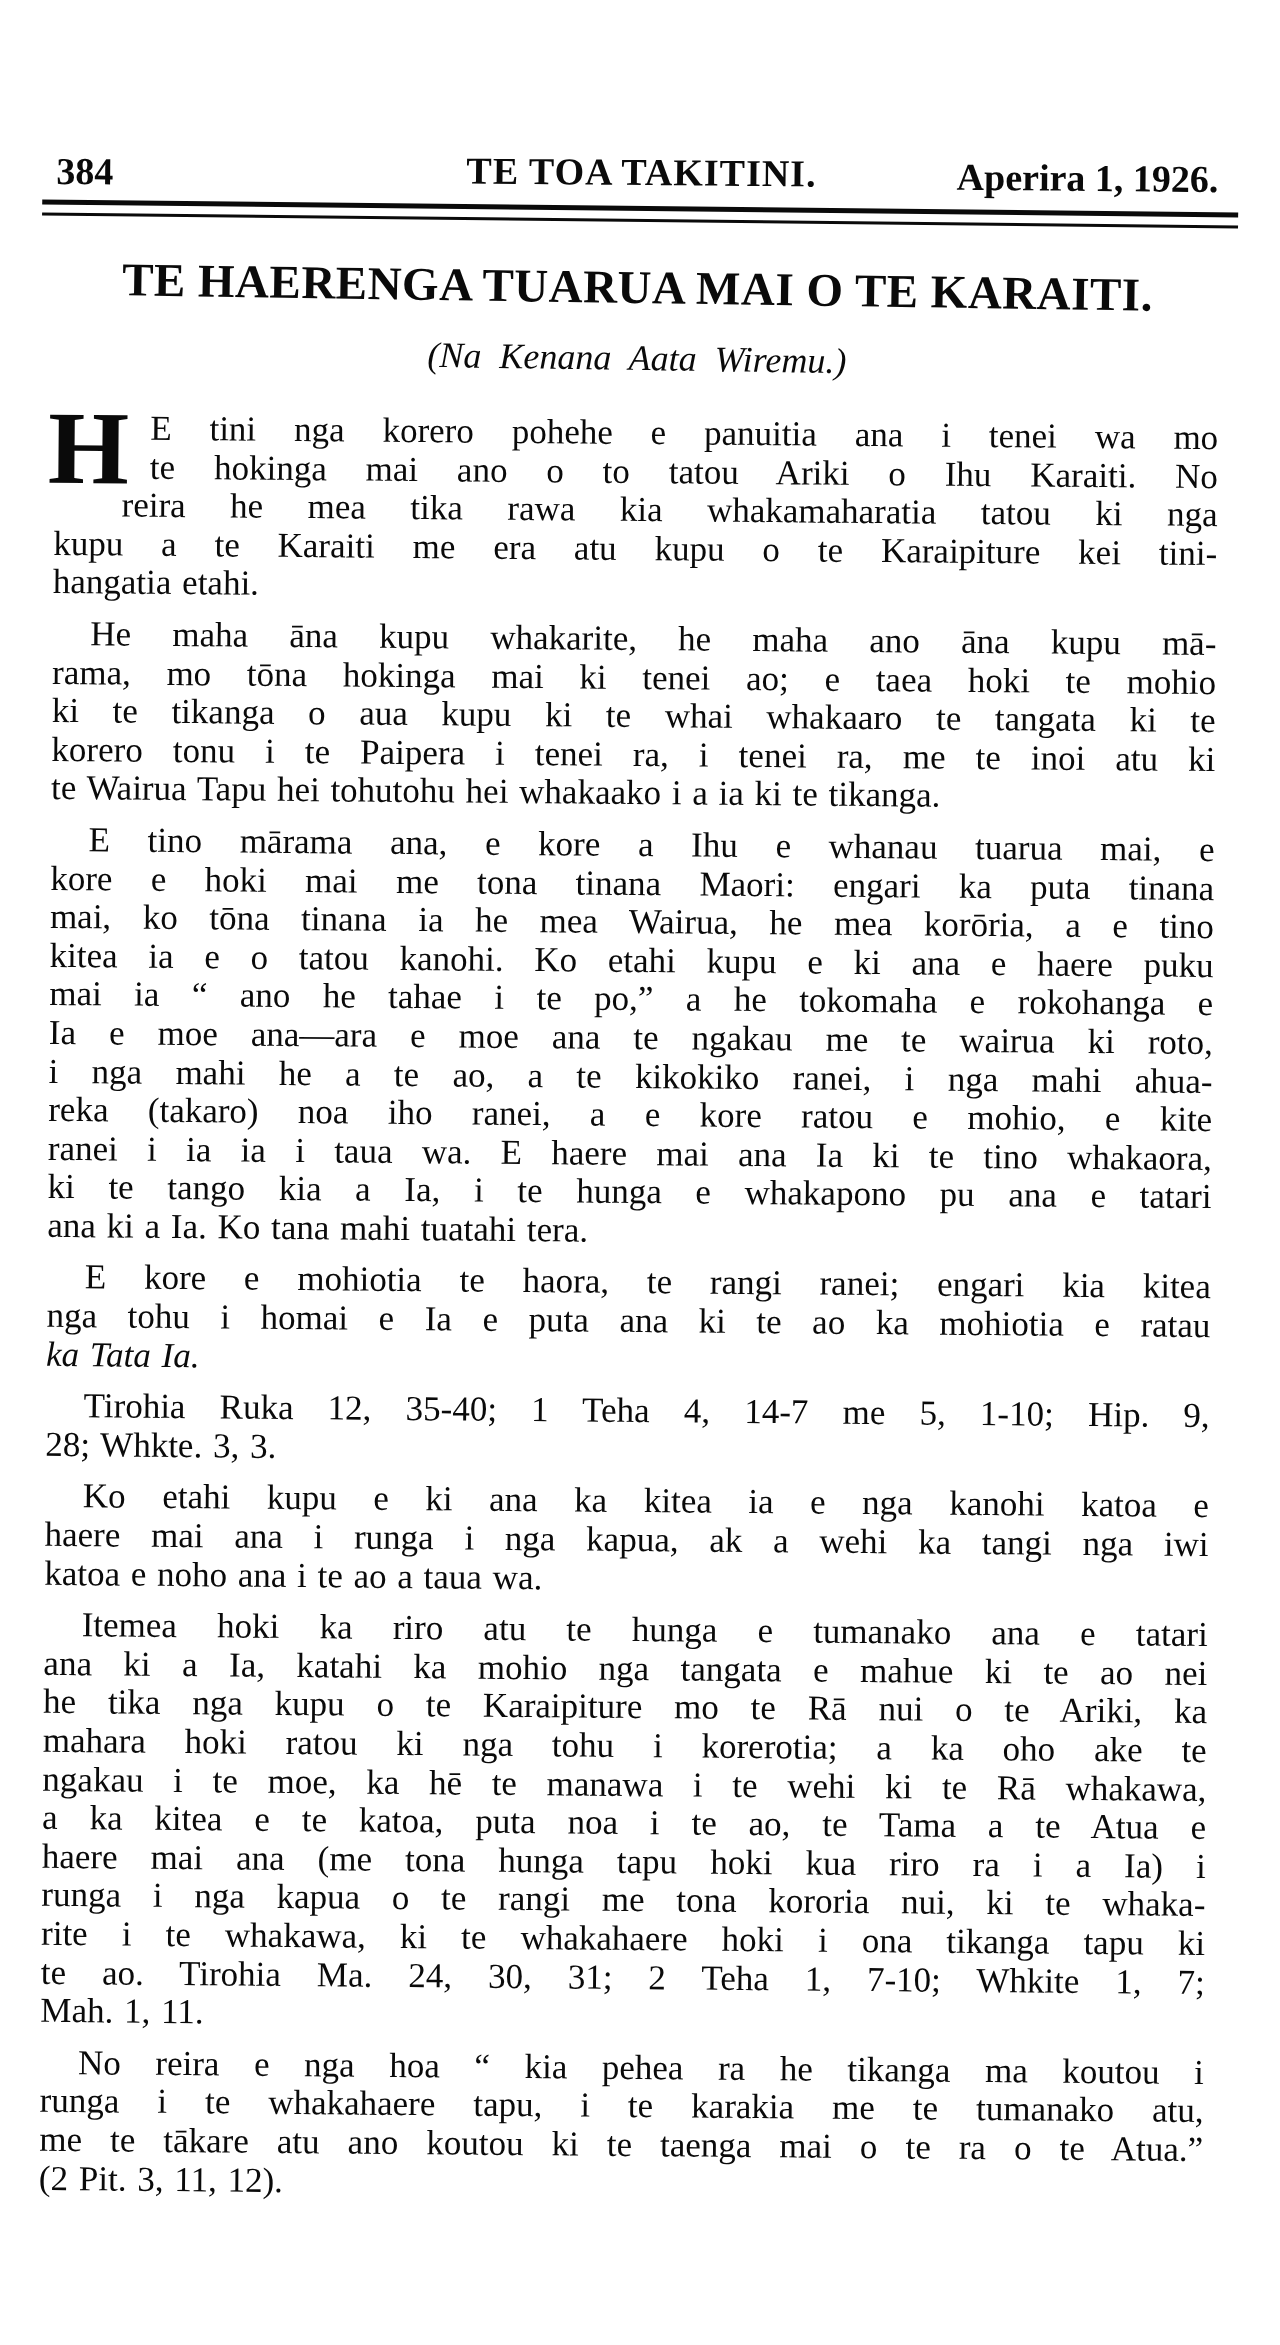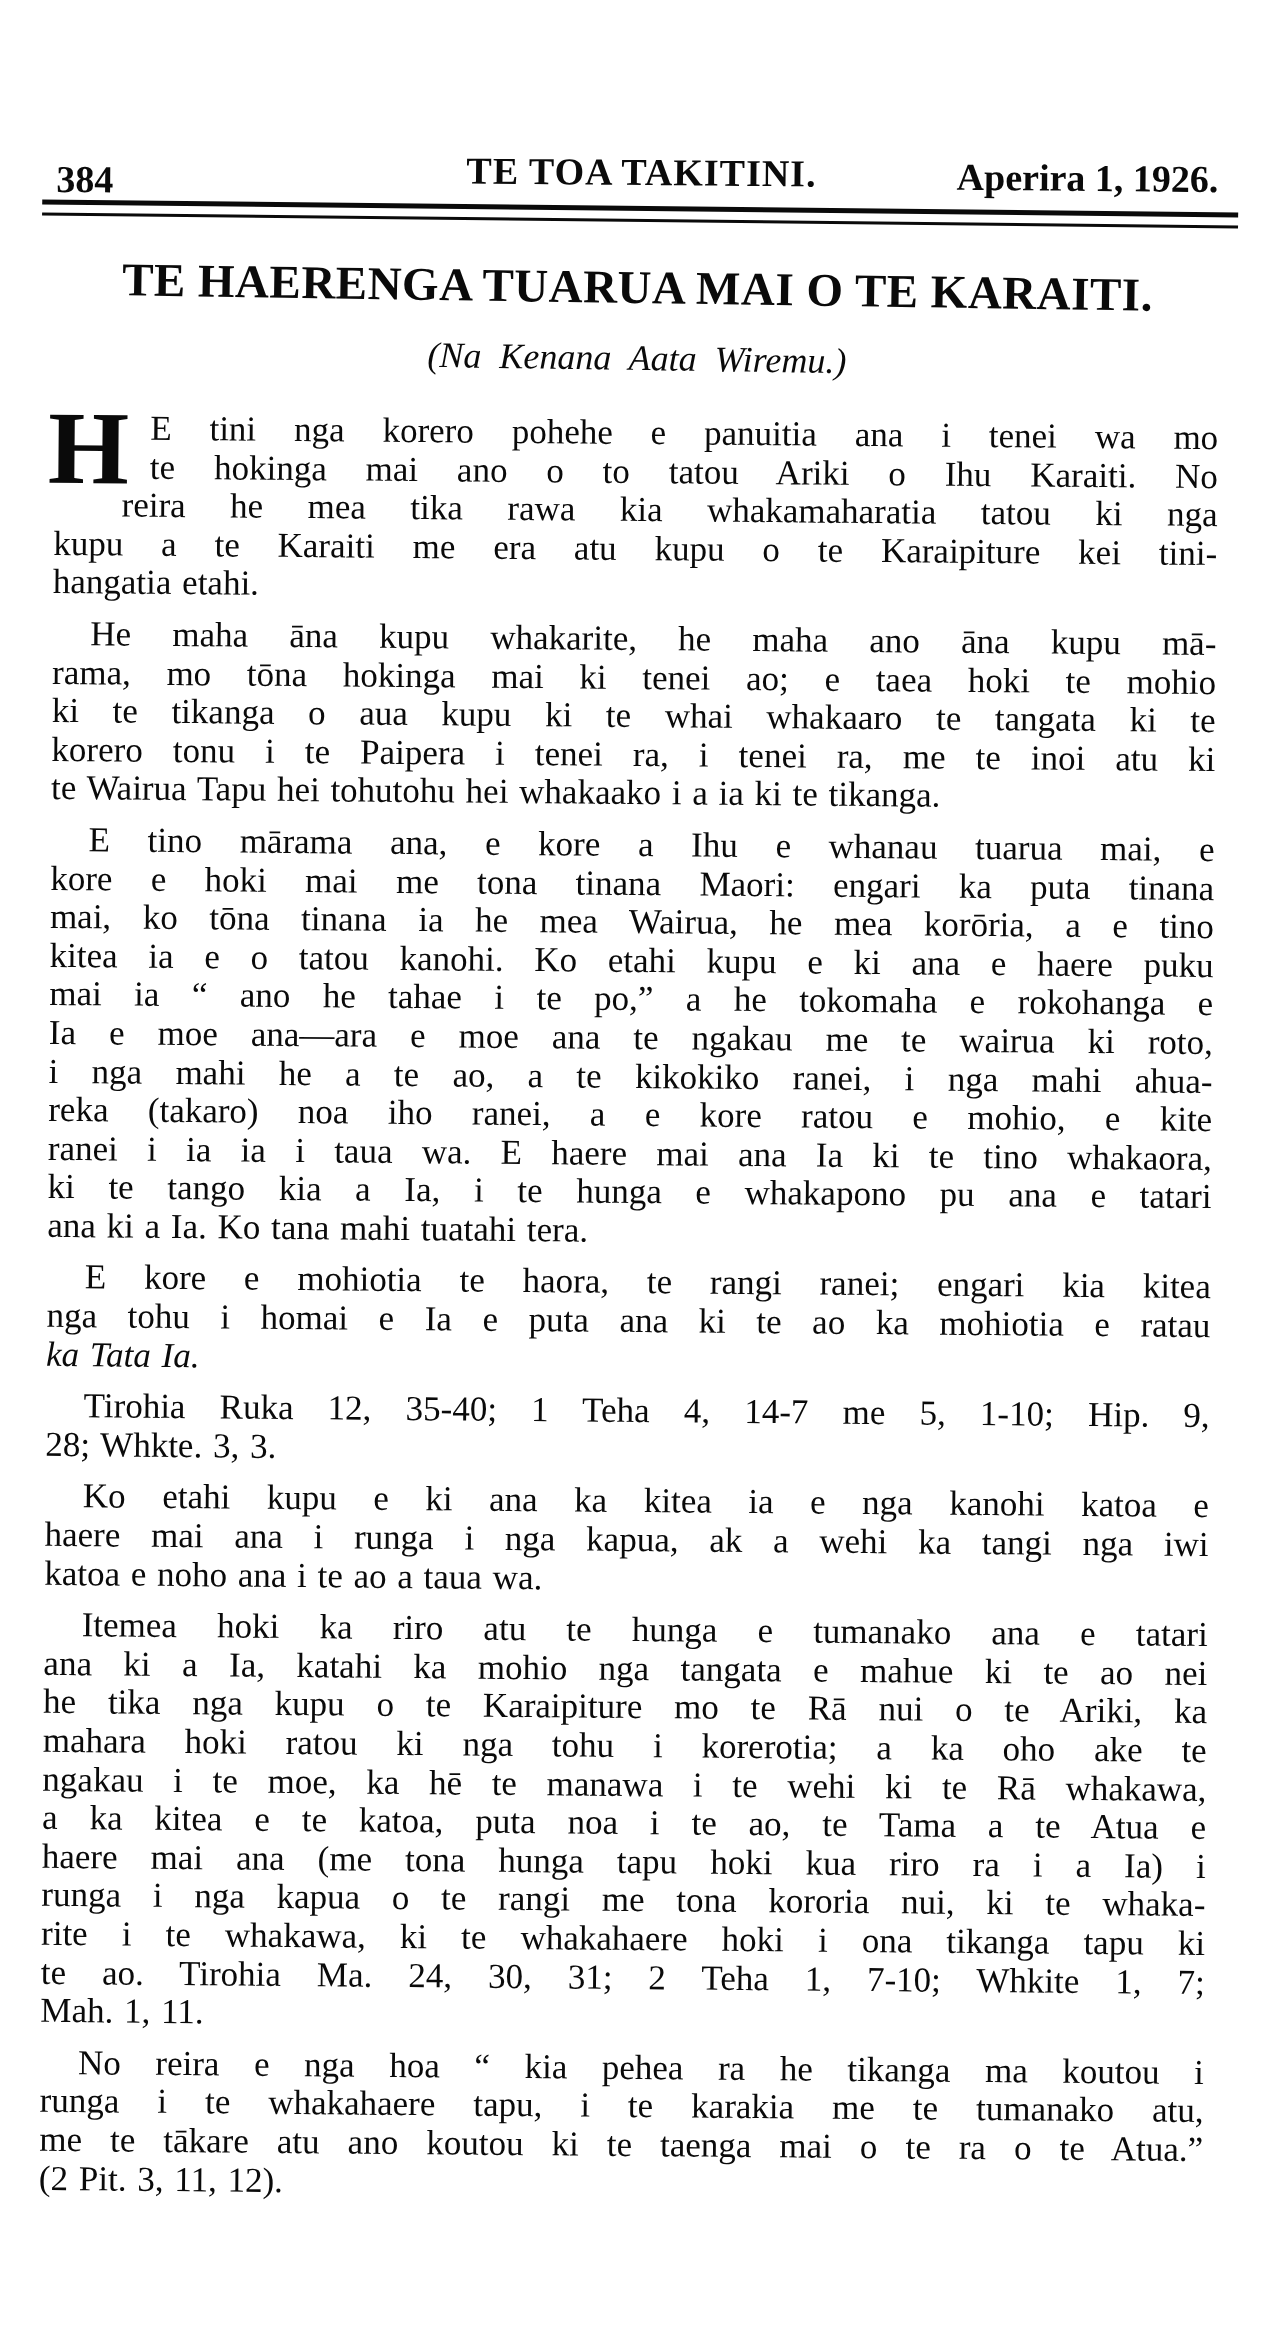--- a/index.html
+++ b/index.html
@@ -13,21 +13,21 @@
   .sheet{
     position:absolute;inset:0;
     transform:rotate(0.5deg);
     transform-origin:640px 0px;
   }
   
   .runhead{
     position:absolute;top:152px;left:58px;right:52px;
     font-weight:bold;font-size:38px;line-height:1.1;
   }
-  .pagenum{position:absolute;left:0;top:12px;}
+  .pagenum{position:absolute;left:0;top:4px;}
   .masthead{position:absolute;left:50%;top:0;transform:translateX(-50%);letter-spacing:1px;white-space:nowrap;}
   .issuedate{position:absolute;right:8px;top:2px;white-space:nowrap;}
   .rules{position:absolute;top:206px;left:44px;right:40px;transform:rotate(0.12deg);}
   .rule-a{height:5px;background:#0a0a0a;}
   .rule-b{height:3px;background:#0a0a0a;margin-top:8px;}
   
   .art-title{
     position:absolute;top:260px;left:0;width:100%;
     text-align:center;font-weight:bold;font-size:47px;
     letter-spacing:0.5px;white-space:nowrap;

